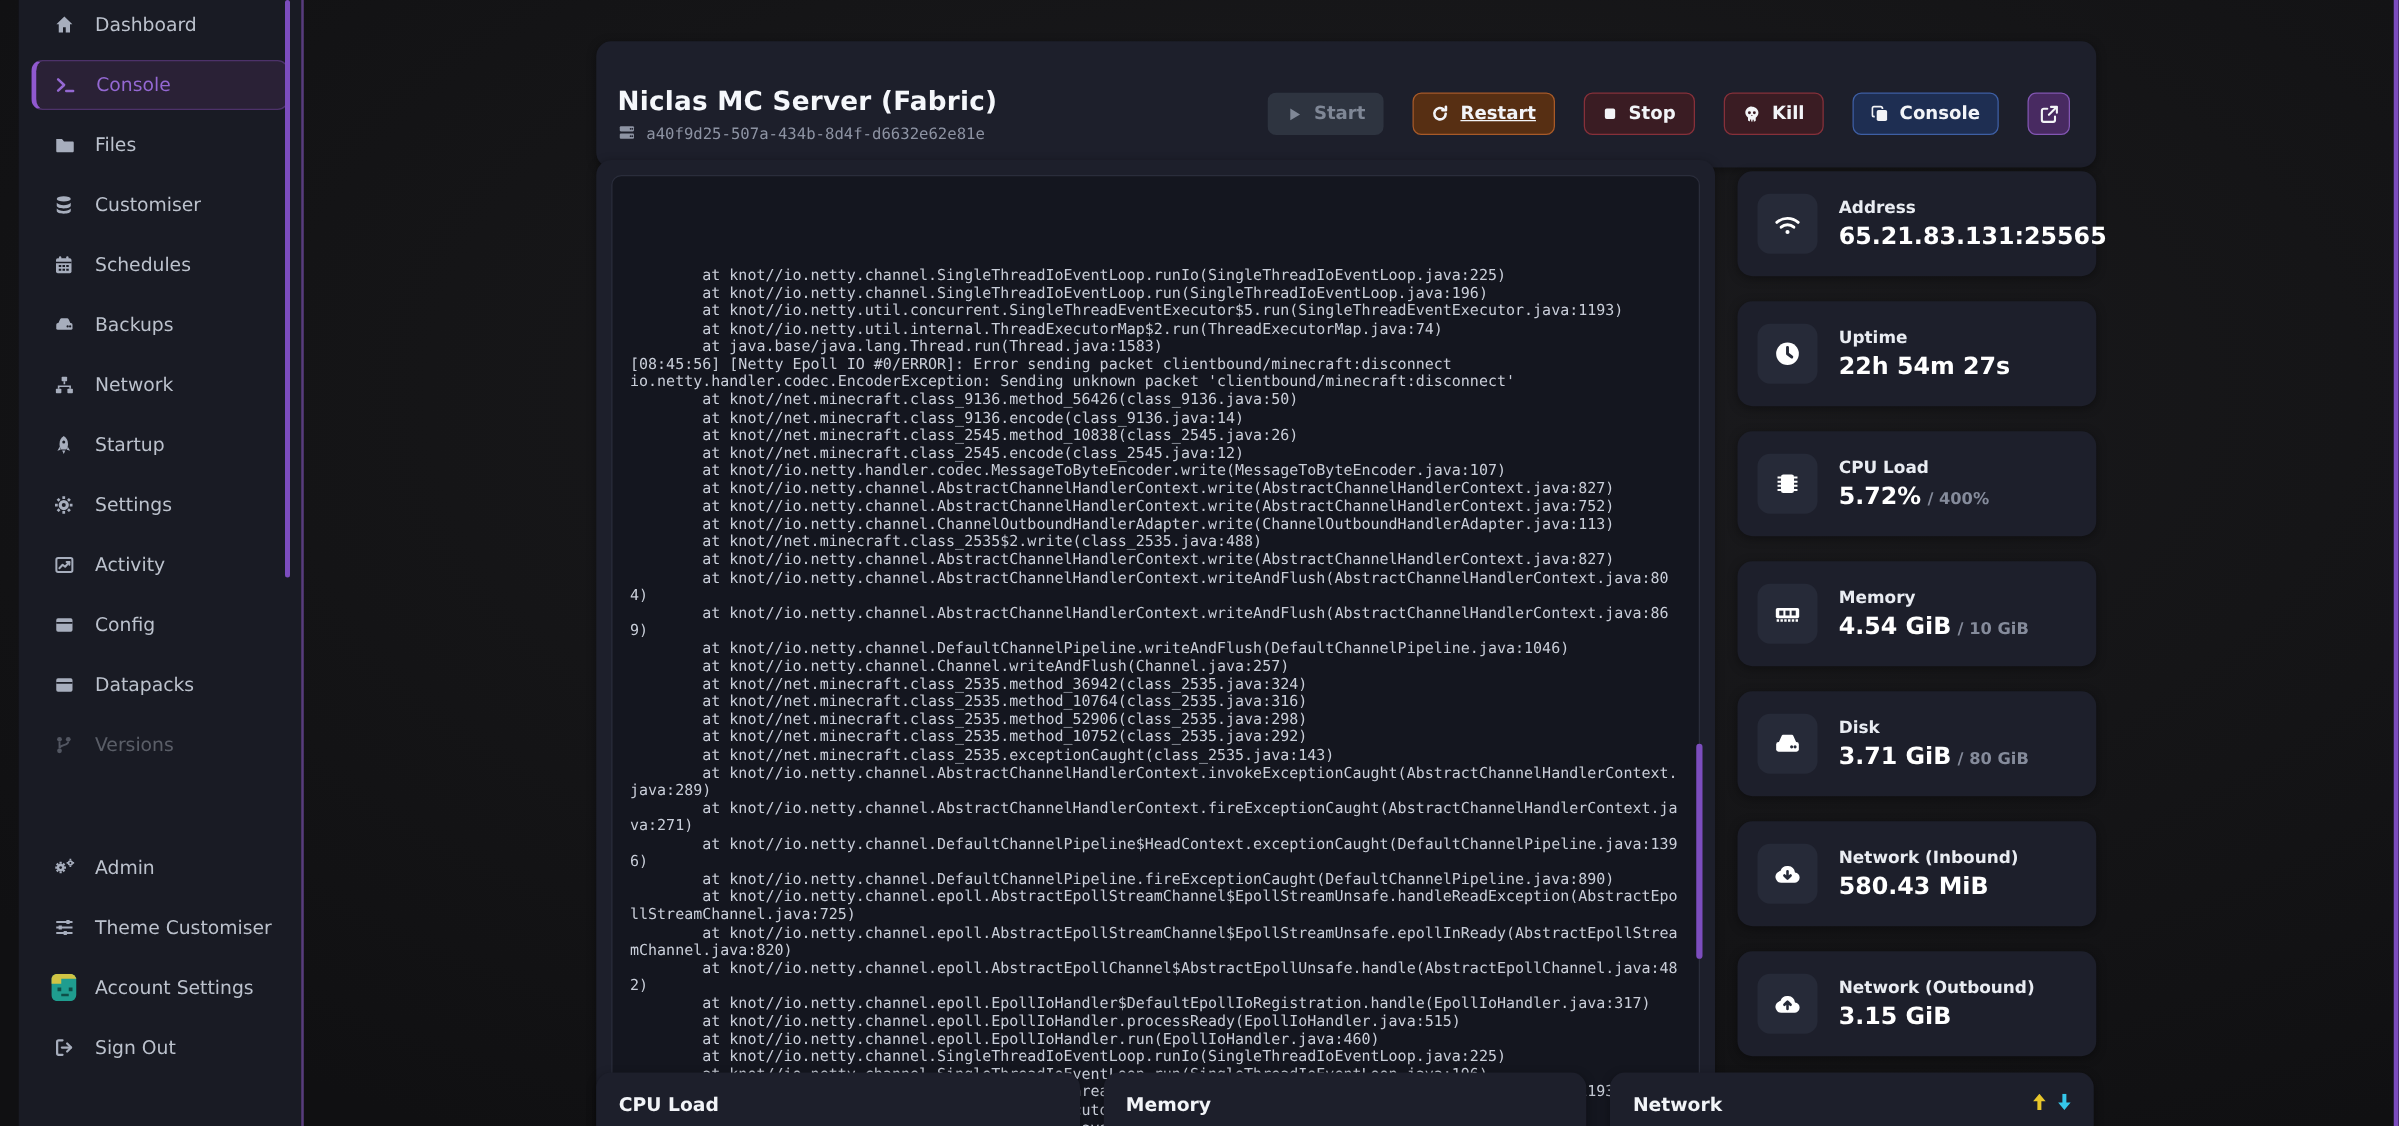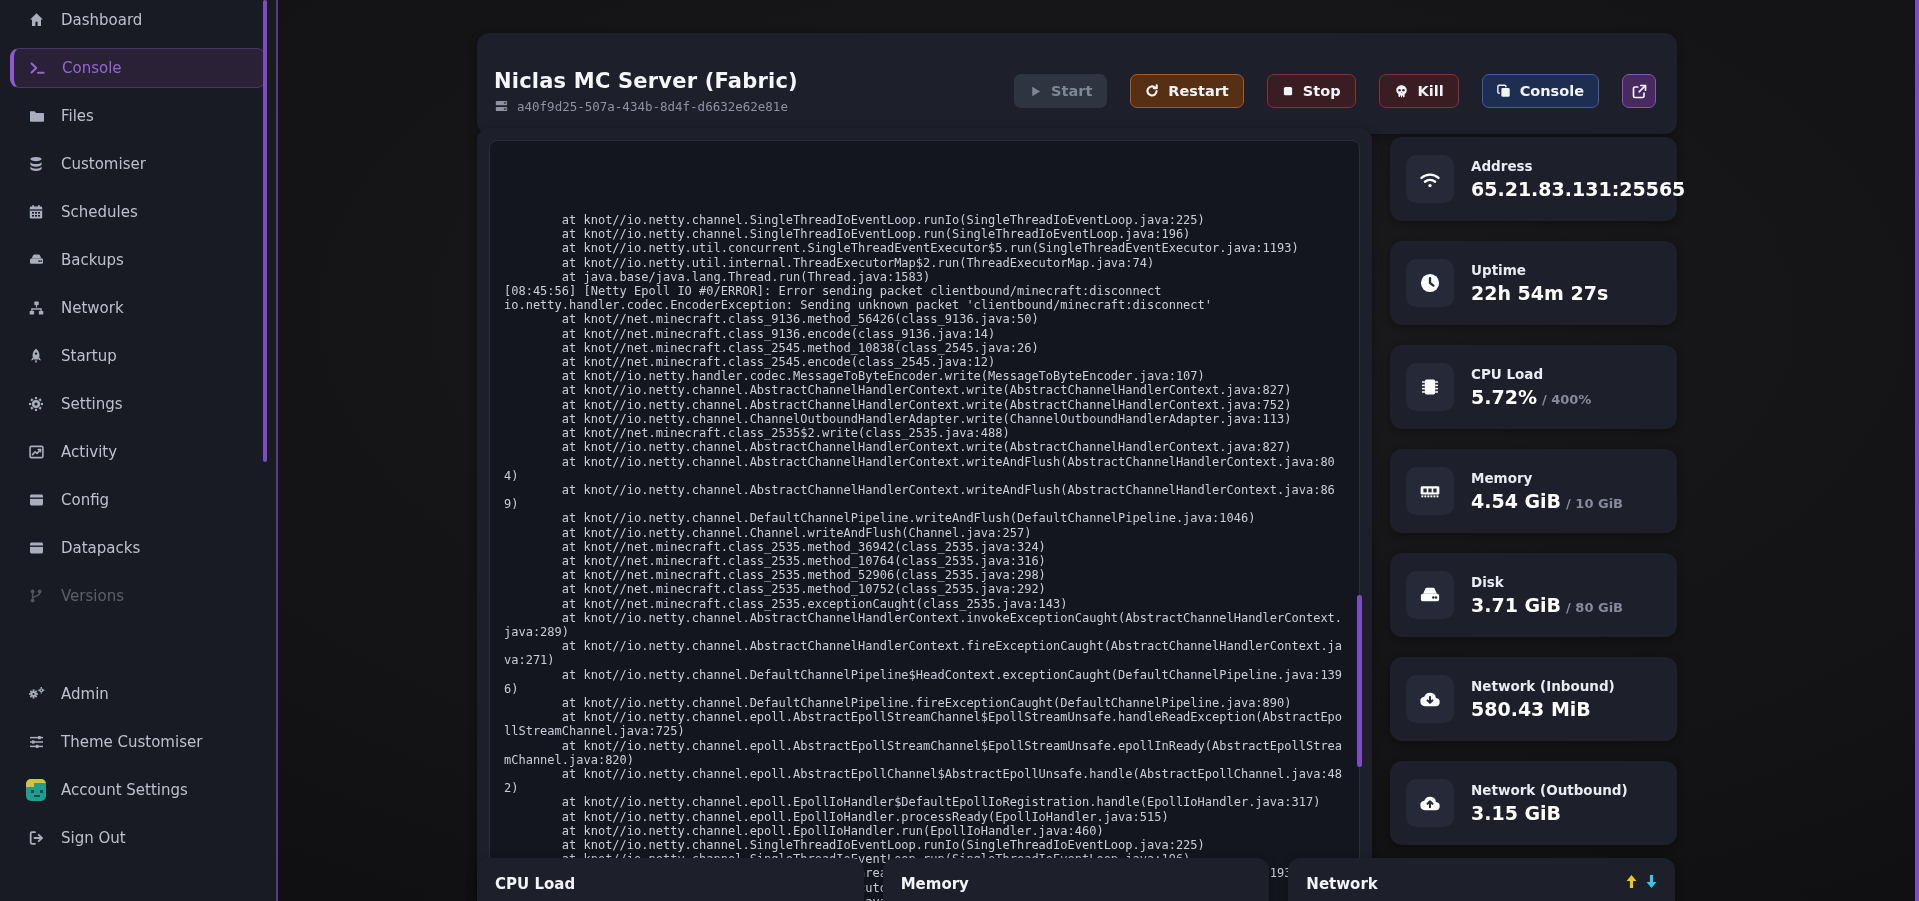--- a/index.html
+++ b/index.html
@@ -2,21 +2,21 @@
 <html><head>
 <meta charset="utf-8">
 <style>
   * { margin:0; padding:0; box-sizing:border-box; }
   html,body { width:1919px; height:901px; overflow:hidden; background:#121214;
     font-family:"DejaVu Sans","Liberation Sans",sans-serif; }
   body { position:relative; color:#e8eaf0;
     background:radial-gradient(1400px 700px at 58% 35%, #1b1b1e 0%, #151517 55%, #101012 100%); }
 
   
-  .sidebar { position:absolute; left:0; top:0; width:278px; height:901px;
+  .sidebar { position:absolute; left:15px; top:0; width:228px; height:901px;
     background:#191b24; border-right:2px solid rgba(123,79,174,.65); z-index:5; }
   .sb-scroll-thumb { position:absolute; right:9px; top:0; width:4px; height:462px;
     background:#7c4dbe; border-radius:2px; }
   .nav { padding:0 10px; }
   .nav-item { display:flex; align-items:center; gap:15px; height:40px; margin-bottom:8px;
     padding:0 16px; border-radius:9px; color:#bcc2cd; font-size:15px; font-weight:500;
     cursor:pointer; white-space:nowrap; }
   .nav-item .nicon { width:20px; height:18px; display:flex; align-items:center;
     justify-content:center; color:#a7aebd; flex:0 0 20px; }
   .nav-item.active { background:#2a2136; border:1px solid rgba(143,84,204,.35);
@@ -33,21 +33,21 @@
   .title-wrap { display:flex; flex-direction:column; gap:6px; }
   .server-title { font-size:21px; font-weight:700; color:#f5f7fb; letter-spacing:.2px; }
   .uuid-row { display:flex; align-items:center; gap:8px; color:#8d93a3;
     font-family:"DejaVu Sans Mono","Liberation Mono",monospace; font-size:12.5px; }
   .btn-row { margin-left:auto; display:flex; align-items:center; gap:23px; }
   .btn { display:flex; align-items:center; gap:9px; height:34px; padding:0 14px;
     border-radius:7px; font-size:14.5px; font-weight:600; color:#f2f4f8; cursor:pointer;
     border:1px solid transparent; font-family:inherit; background:none; }
   .btn svg { flex:0 0 auto; }
   .btn-start { background:#2e3440; color:#7f8796; cursor:default;justify-content:space-between; }
-  .btn-restart { background:#572f13; border-color:#a85a28; }
+  .btn-restart { background:#572f13; border-color:#a85a28;text-decoration:underline; }
   .btn-stop, .btn-kill { background:#3a1c23; border-color:#87303a; }
   .btn-console { background:#1e2e52; border-color:#3e5fa5; }
   .btn-ext { width:34px; padding:0; justify-content:center; background:#482a61; border-color:#8256b3; }
 
   
   .console-card { position:absolute; left:477px; top:128px; width:895px; height:838px;
     display:flex; flex-direction:column; }
   .log-panel { flex:1; margin:12px 12px 0; background:#14161f; border:1px solid #2a2d3b;
     border-radius:8px; overflow:hidden; display:flex; flex-direction:column;
     justify-content:flex-end; padding:6px 14px 8px; position:relative; }

